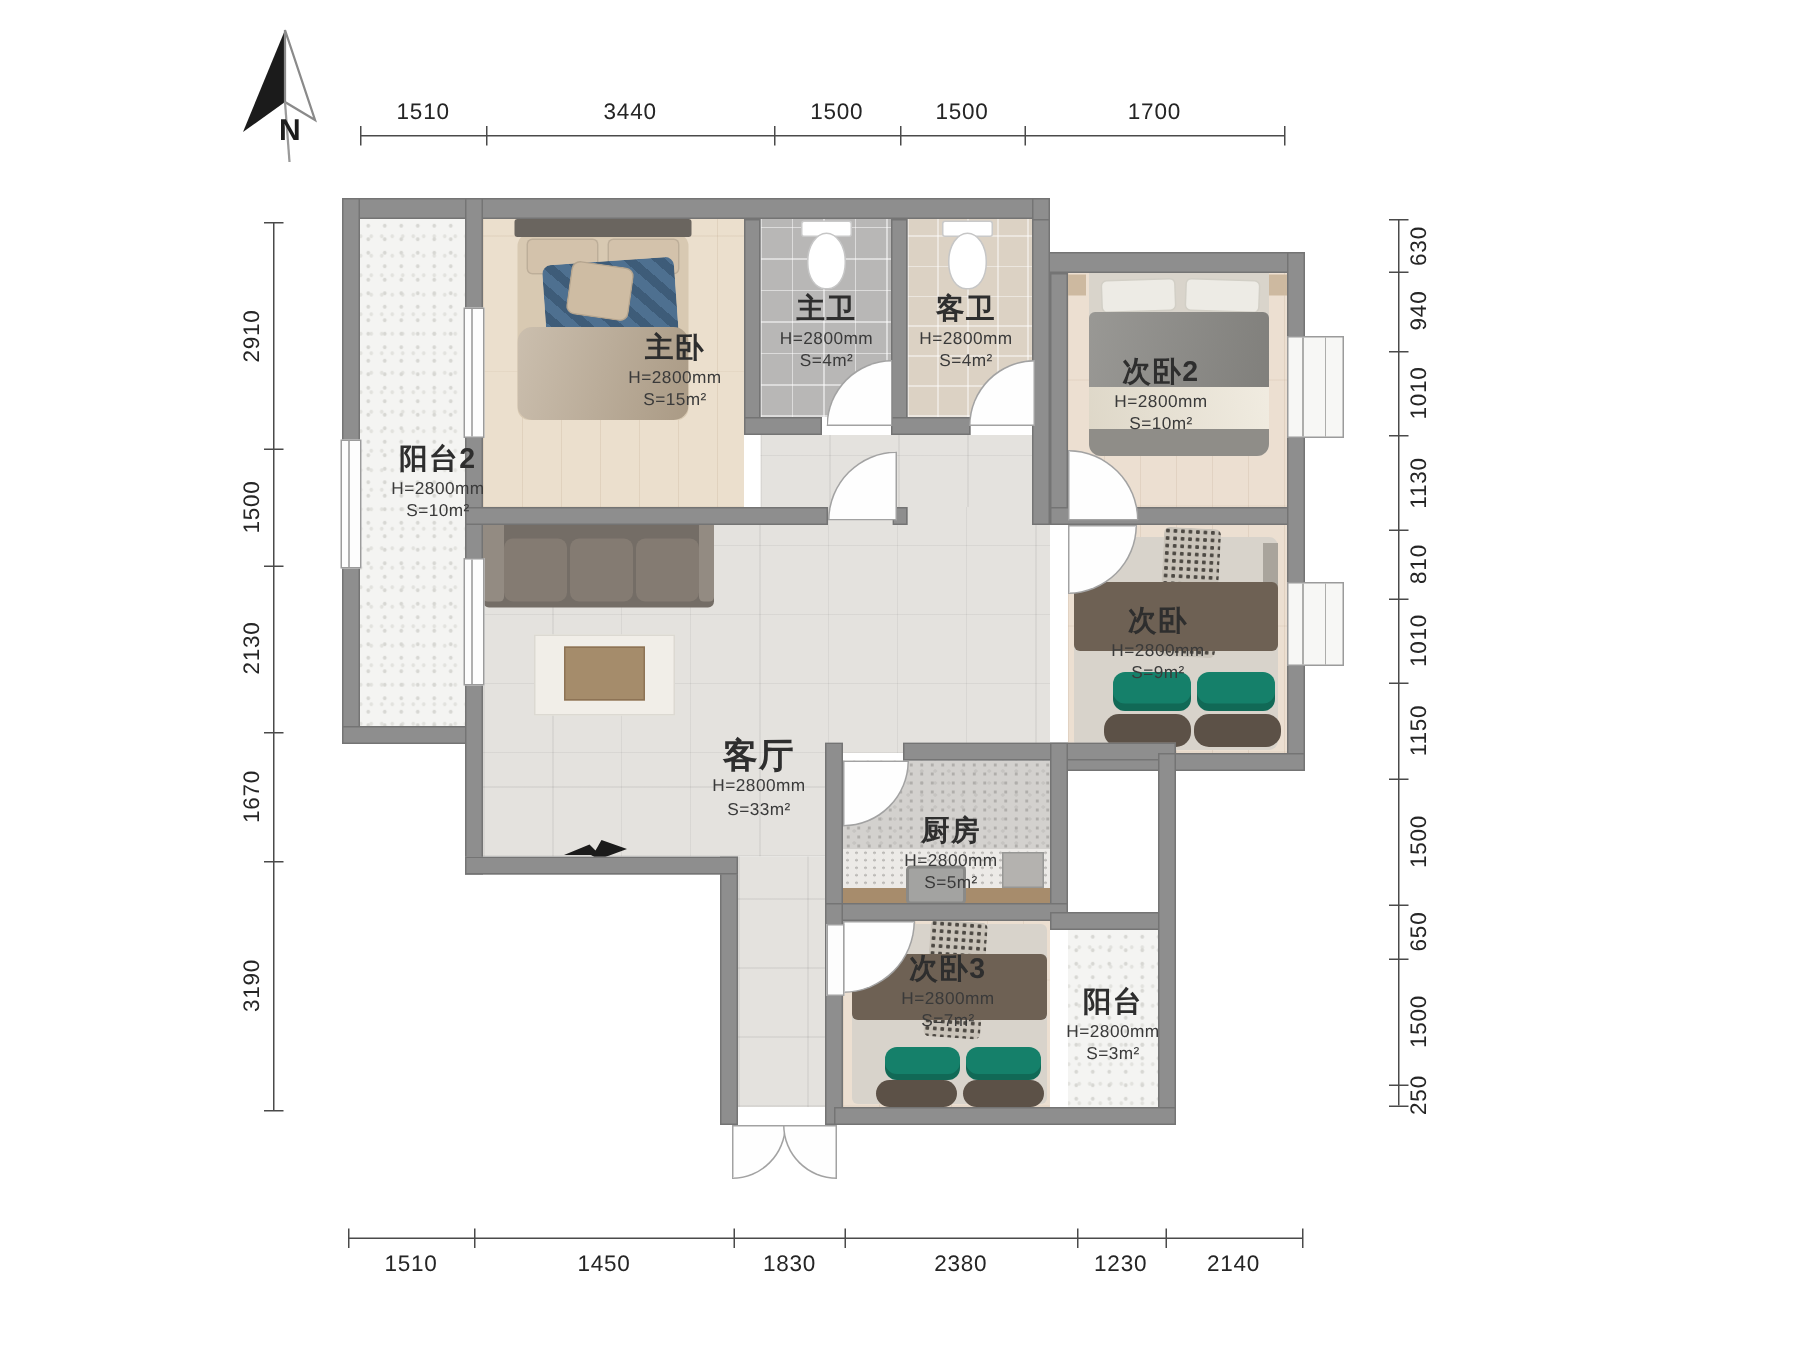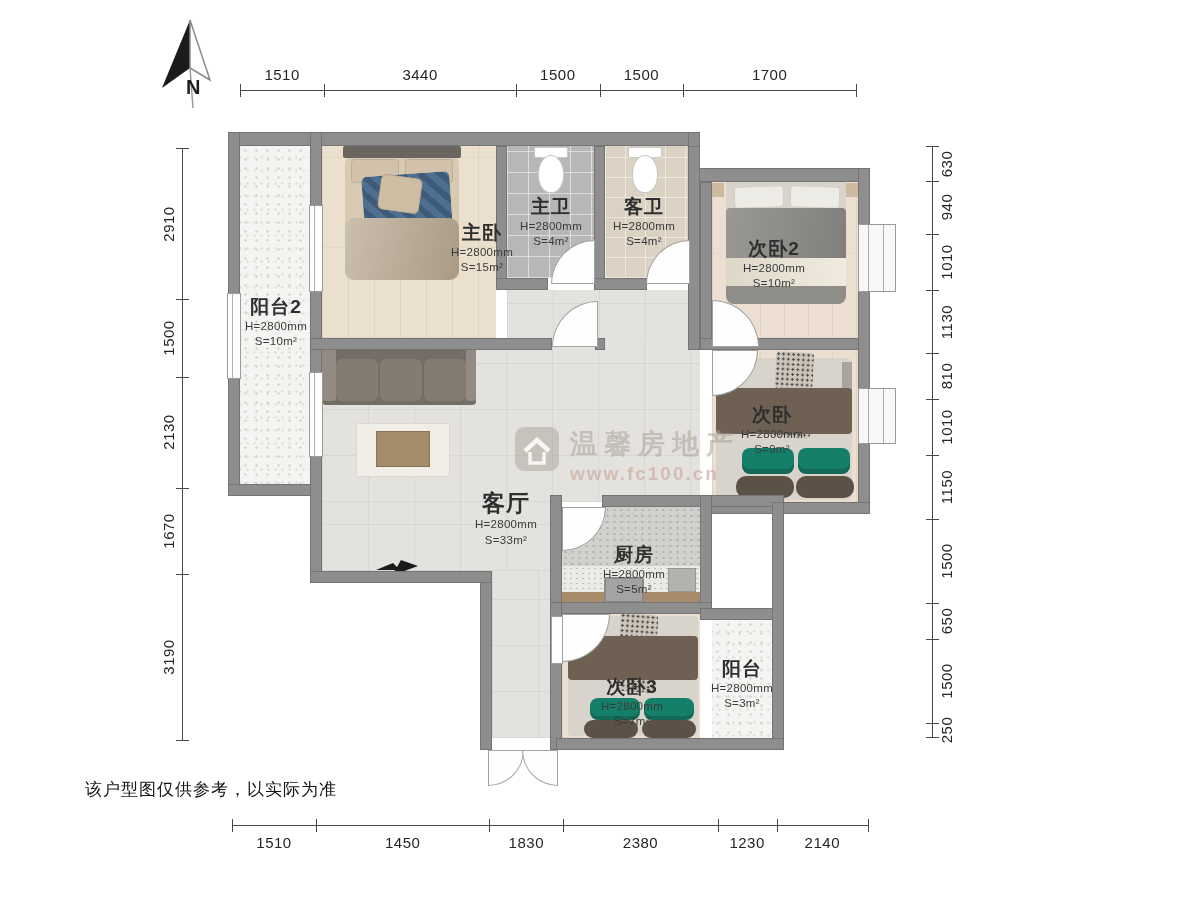--- a/index.html
+++ b/index.html
@@ -207,21 +207,21 @@
   </svg>
 
   <div class="abs" style="left:562px;top:566px;width:138px;height:36px;z-index:20">
     <div class="abs" style="left:0;top:0;width:138px;height:26px;background:#eceae7;
          background-image:radial-gradient(#bdbbb8 1px,transparent 1.2px);background-size:6px 5px"></div>
     <div class="abs" style="left:0;top:26px;width:138px;height:10px;background:#a78c6c"></div>
     <div class="abs" style="left:42px;top:11px;width:36px;height:22px;background:#a3a3a1;border:2px solid #8a8a88;border-radius:3px"></div>
     <div class="abs" style="left:106px;top:2px;width:26px;height:22px;background:#b4b2af;border:1px solid #979795"></div>
   </div>
 
-  <div class="room-label" style="left:482px;top:222px">
+  <div class="room-label" style="left:450px;top:222px">
     <div class="rname">主卧</div>
     <div class="rmeta">H=2800mm</div>
     <div class="rmeta">S=15m²</div>
   </div>
   <div class="room-label" style="left:551px;top:196px">
     <div class="rname">主卫</div>
     <div class="rmeta">H=2800mm</div>
     <div class="rmeta">S=4m²</div>
   </div>
   <div class="room-label" style="left:644px;top:196px">
@@ -232,59 +232,47 @@
   <div class="room-label" style="left:774px;top:238px">
     <div class="rname">次卧2</div>
     <div class="rmeta">H=2800mm</div>
     <div class="rmeta">S=10m²</div>
   </div>
   <div class="room-label" style="left:772px;top:404px">
     <div class="rname">次卧</div>
     <div class="rmeta">H=2800mm</div>
     <div class="rmeta">S=9m²</div>
   </div>
-  <div class="room-label" style="left:632px;top:676px">
+  <div class="room-label" style="left:632px;top:636px">
     <div class="rname">次卧3</div>
     <div class="rmeta">H=2800mm</div>
     <div class="rmeta">S=7m²</div>
   </div>
   <div class="room-label" style="left:506px;top:490px">
     <div class="rname big">客厅</div>
     <div class="rmeta">H=2800mm</div>
     <div class="rmeta">S=33m²</div>
   </div>
   <div class="room-label" style="left:634px;top:544px">
     <div class="rname">厨房</div>
     <div class="rmeta">H=2800mm</div>
     <div class="rmeta">S=5m²</div>
   </div>
-  <div class="room-label" style="left:276px;top:296px">
+  <div class="room-label" style="left:292px;top:296px">
     <div class="rname">阳台2</div>
     <div class="rmeta">H=2800mm</div>
     <div class="rmeta">S=10m²</div>
   </div>
   <div class="room-label" style="left:742px;top:658px">
     <div class="rname">阳台</div>
     <div class="rmeta">H=2800mm</div>
     <div class="rmeta">S=3m²</div>
   </div>
 
-  <div class="wm">
-    <svg width="46" height="46" viewBox="0 0 46 46">
-      <rect x="1" y="1" width="44" height="44" rx="9" fill="rgba(168,164,156,0.5)"></rect>
-      <path d="M11 25 L23 14 L35 25" stroke="#ffffff" stroke-width="4.5" fill="none" opacity="0.85"></path>
-      <path d="M16 26 L16 37 L30 37 L30 26" stroke="#ffffff" stroke-width="3.5" fill="none" opacity="0.85"></path>
-    </svg>
-    <div class="wm-text">
-      <div class="wm-brand">温馨房地产</div>
-      <div class="wm-url">www.fc100.cn</div>
-    </div>
-  </div>
-
-  <div class="disclaimer">该户型图仅供参考，以实际为准</div>
+
 <div class="dim-line" style="left:240px;top:90px;width:616px;height:1px"></div>
     <div class="dim-tick" style="left:240.0px;top:84px;width:1px;height:13px"></div>
     <div class="dim-tick" style="left:324.2px;top:84px;width:1px;height:13px"></div>
     <div class="dim-tick" style="left:515.9px;top:84px;width:1px;height:13px"></div>
     <div class="dim-tick" style="left:599.6px;top:84px;width:1px;height:13px"></div>
     <div class="dim-tick" style="left:683.2px;top:84px;width:1px;height:13px"></div>
     <div class="dim-tick" style="left:856.0px;top:84px;width:1px;height:13px"></div>
     <div class="dim-label" style="left:282.1px;top:66px;transform:translateX(-50%)">1510</div>
     <div class="dim-label" style="left:420.1px;top:66px;transform:translateX(-50%)">3440</div>
     <div class="dim-label" style="left:557.8px;top:66px;transform:translateX(-50%)">1500</div>

